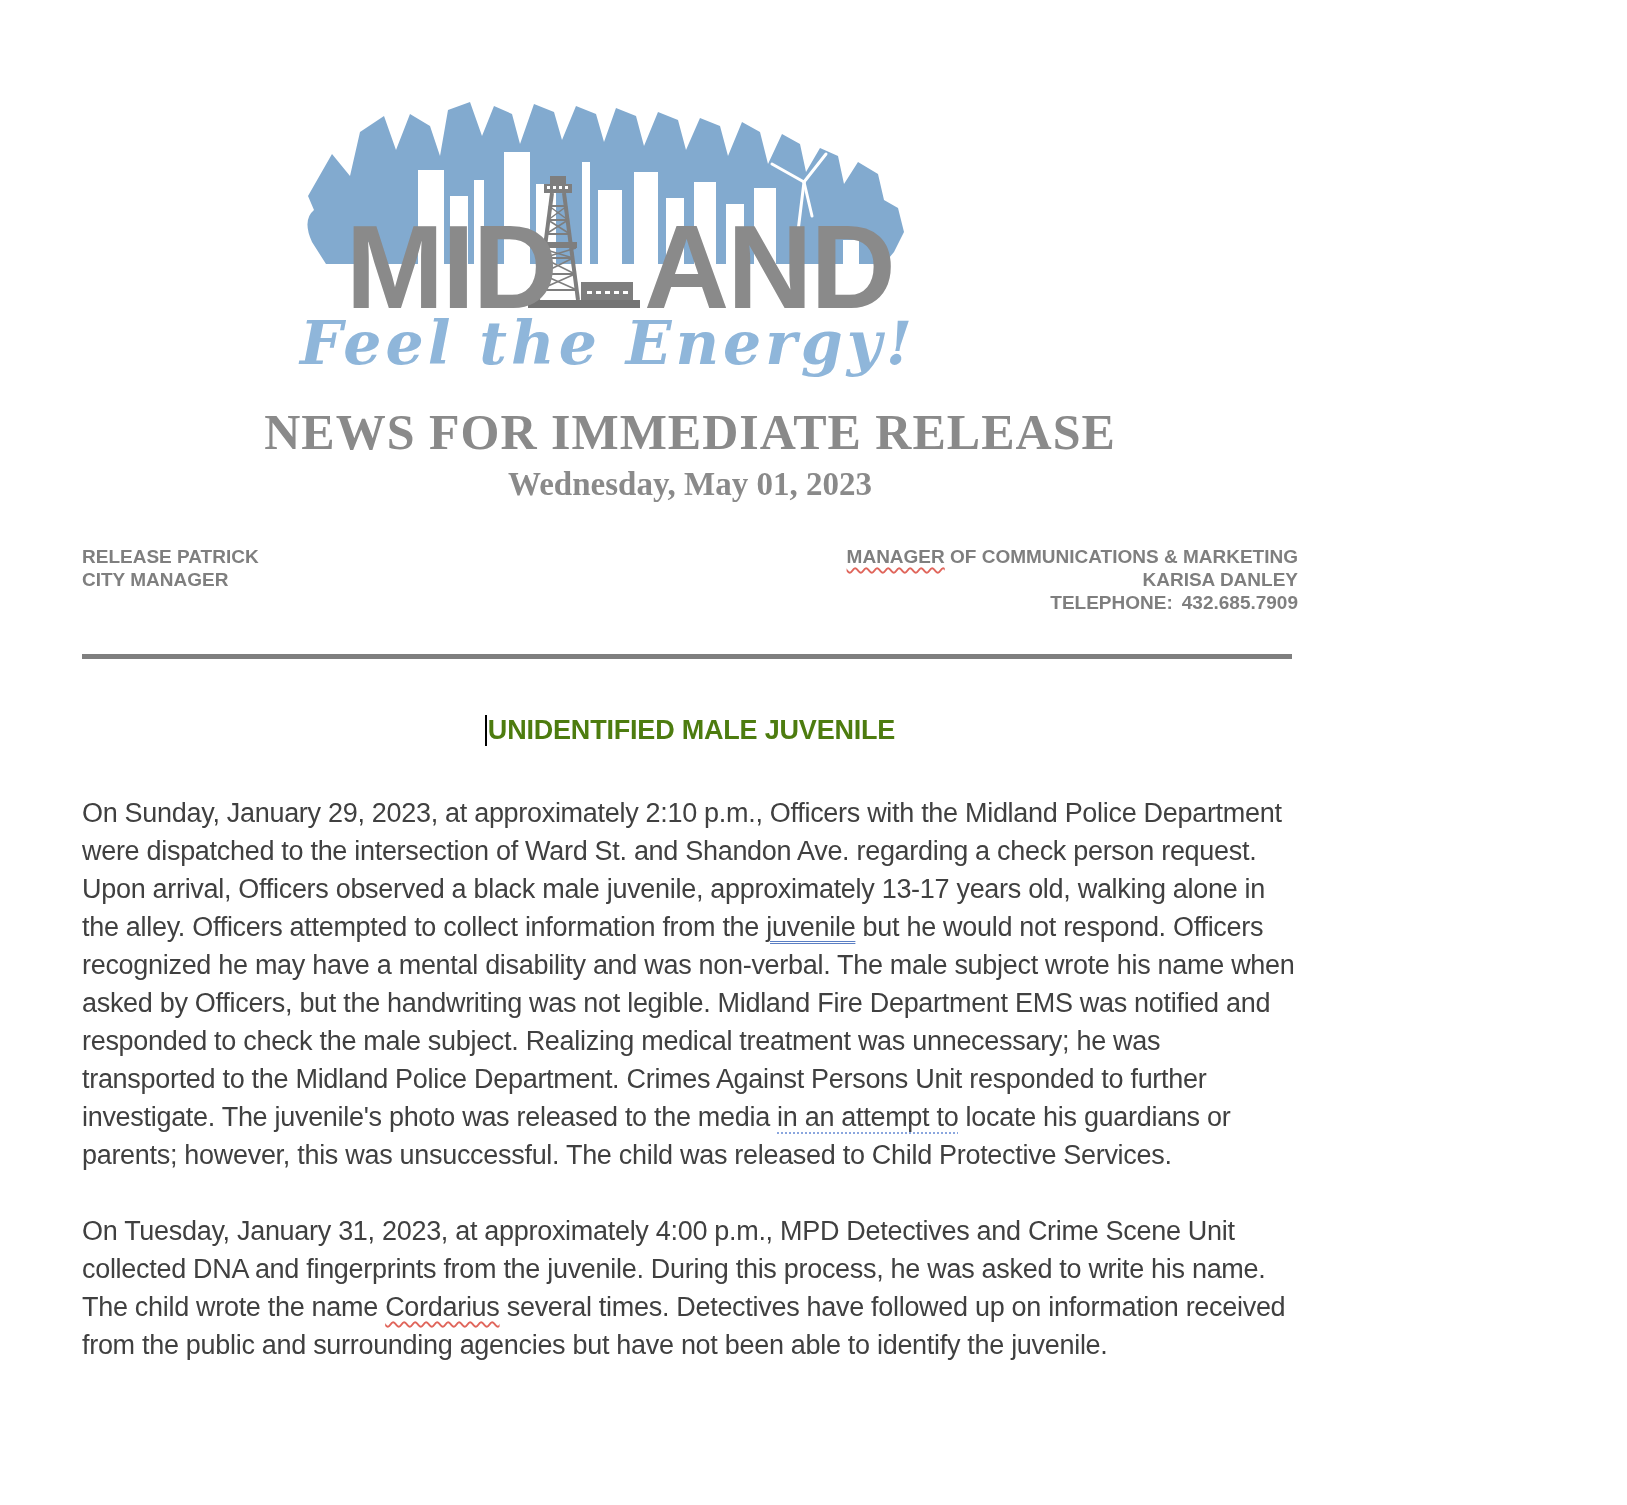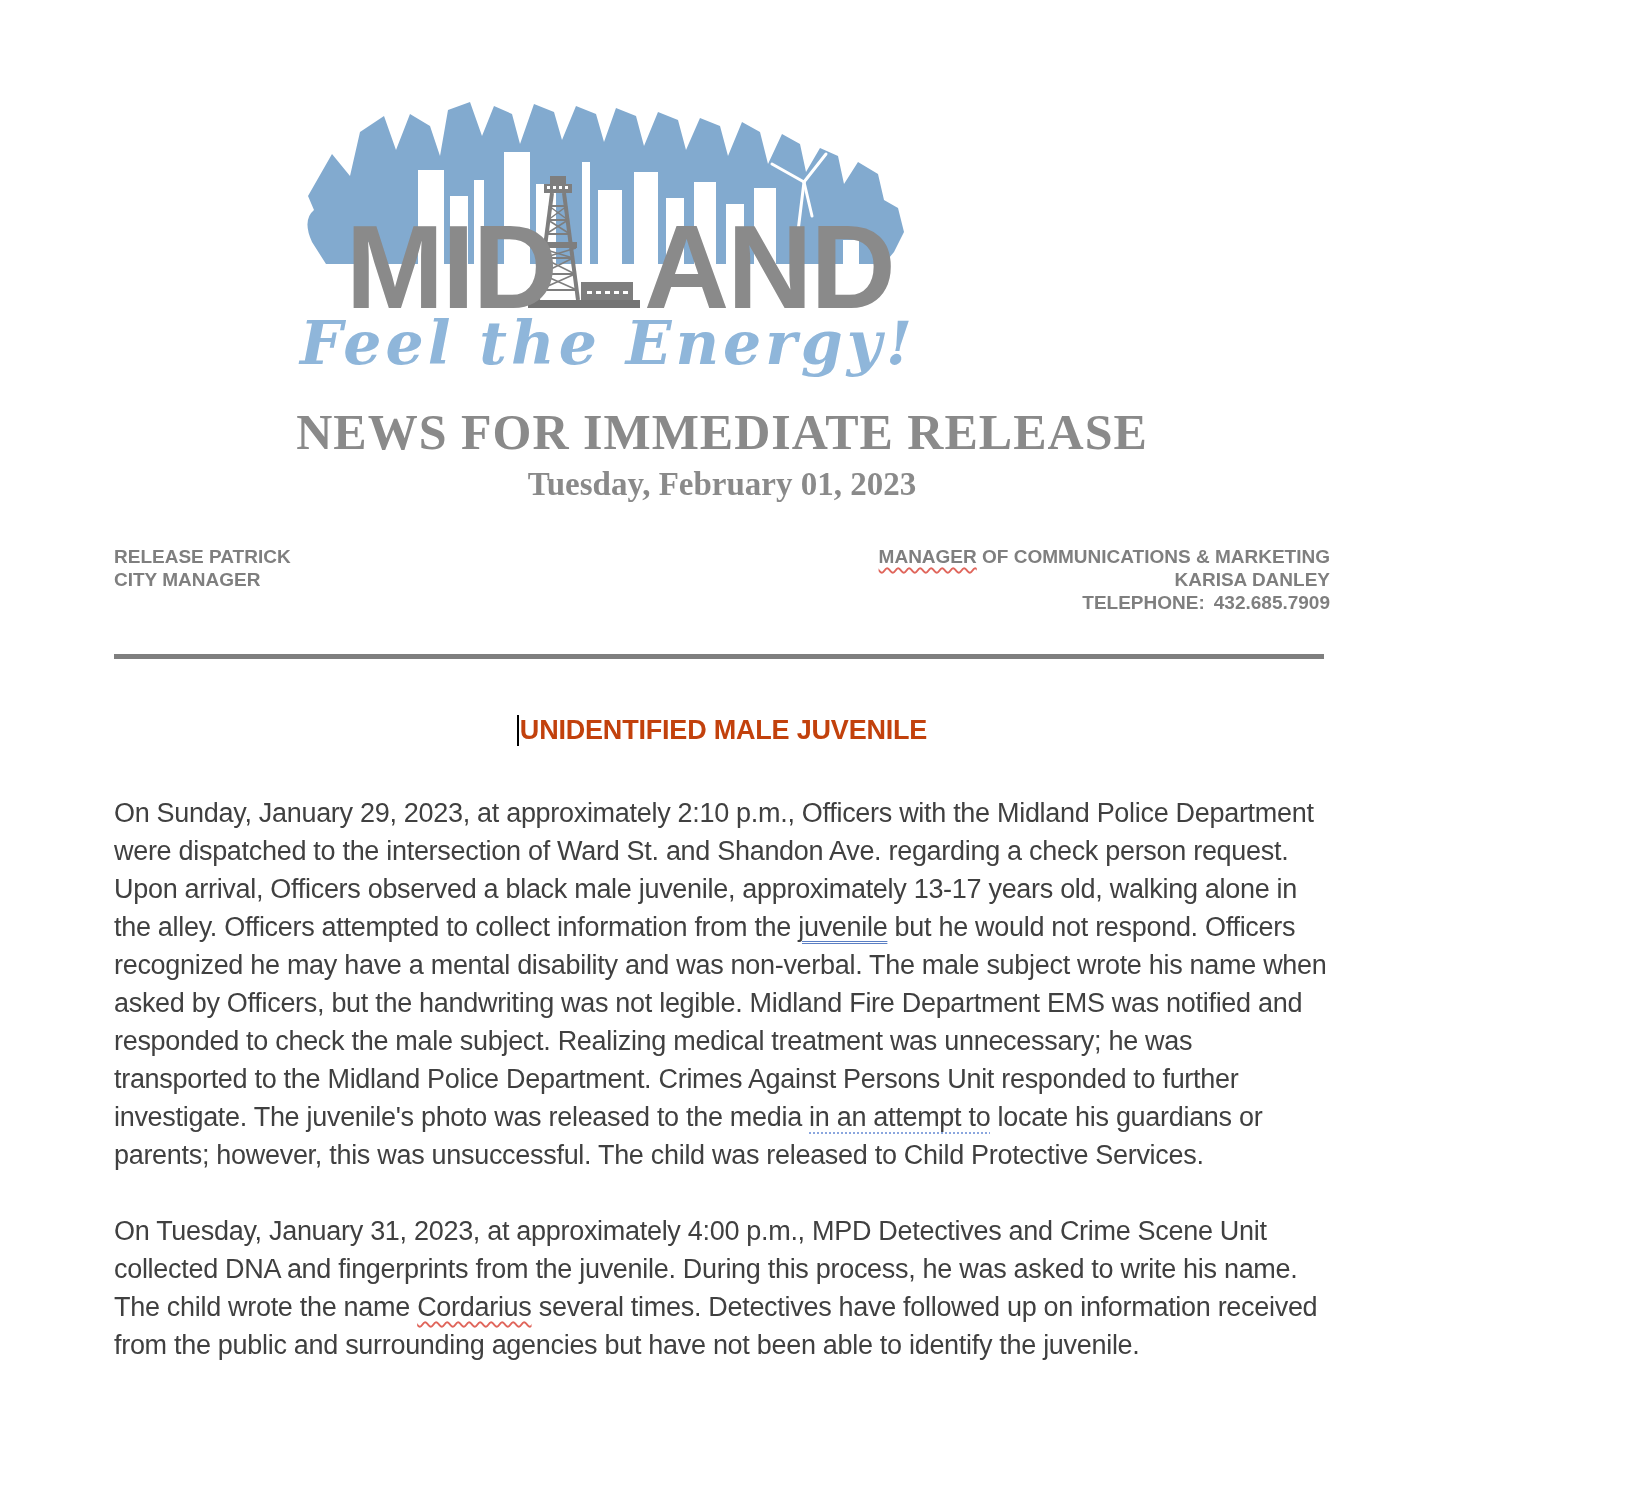--- a/index.html
+++ b/index.html
@@ -7,21 +7,21 @@
   .page {
     position: relative;
     width: 1478px;
     height: 1505px;
     background: #ffffff;
     overflow: hidden;
     font-family: "Liberation Sans", sans-serif;
   }
   .content {
     width: 1216px;
-    margin-left: 114px;
+    margin-left: 82px;
   }
 
   
   .logo-wrap {
     width: 620px;
     margin: 92px 0 0 298px; 
   }
   .logo-wrap svg { display: block; }
 
   
@@ -74,21 +74,21 @@
     background: #7f7f7f;
   }
 
   
   .article-headline {
     margin-top: 56px;
     text-align: center;
     font-weight: bold;
     font-size: 27px;
     line-height: 30px;
-    color: #c2410c;
+    color: #4d7c0f;
     letter-spacing: -0.2px;
   }
   .text-cursor {
     display: inline-block;
     width: 2px;
     height: 31px;
     background: #000;
     vertical-align: -7px;
     margin-right: 1px;
   }
@@ -203,21 +203,21 @@
       <text x="258" y="216" text-anchor="end" font-family="Liberation Sans, sans-serif" font-weight="bold" font-size="118" letter-spacing="-2" fill="#8A8A8A">MID</text>
       <text x="346" y="216" text-anchor="start" font-family="Liberation Sans, sans-serif" font-weight="bold" font-size="118" letter-spacing="-2" fill="#8A8A8A">AND</text>
 
       <text x="310" y="272" text-anchor="middle" font-family="DejaVu Serif, serif" font-style="italic" font-weight="bold" font-size="60" letter-spacing="4" fill="#8FB6DA">Feel the Energy!</text>
     </svg>
   </div>
 
   <div class="content">
 
     <div class="masthead-title">NEWS FOR IMMEDIATE RELEASE</div>
-    <div class="masthead-date">Tuesday, February 01, 2023</div>
+    <div class="masthead-date">Wednesday, May 01, 2023</div>
 
     <div class="contact-row">
       <div class="contact-left">
         <div>RELEASE PATRICK</div>
         <div>CITY MANAGER</div>
       </div>
       <div class="contact-right">
         <div><span class="squiggle-red">MANAGER</span><span> OF COMMUNICATIONS &amp; MARKETING</span></div>
         <div>KARISA DANLEY</div>
         <div><span class="contact-label">TELEPHONE:</span><span>432.685.7909</span></div>

